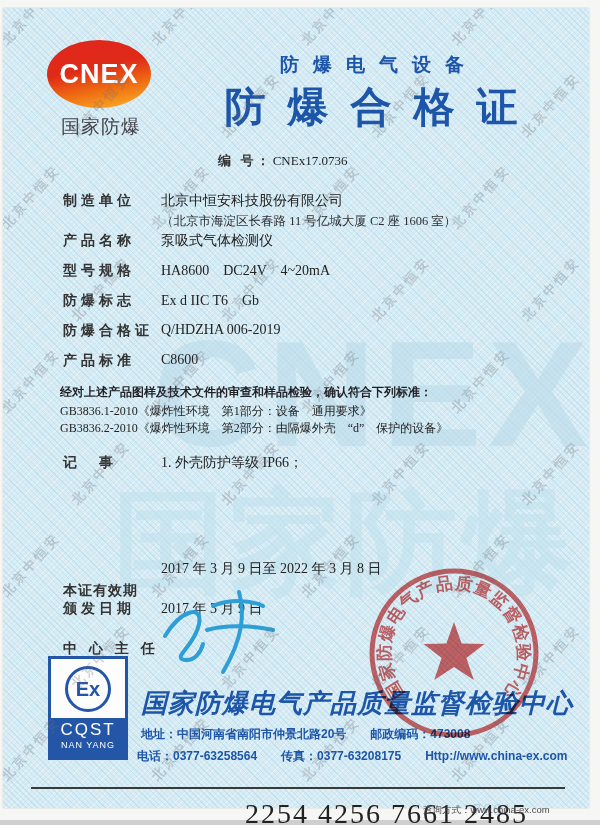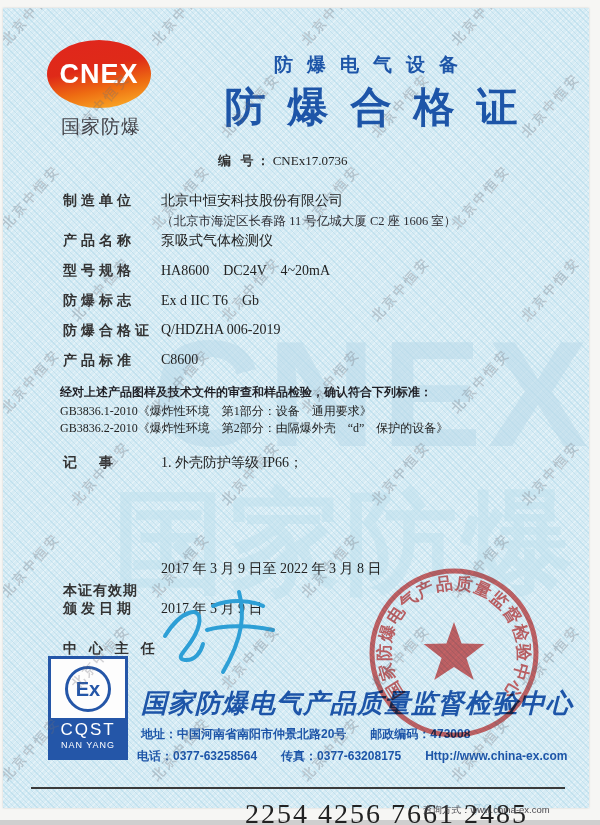--- a/index.html
+++ b/index.html
@@ -25,21 +25,21 @@
   .z1{position:absolute;z-index:2;}
 
   
   .cnex-logo{left:44px;top:32px;width:104px;height:68px;border-radius:50%;
              background:linear-gradient(168deg,#e0261d 0%,#df2a18 42%,#ee6c12 68%,#f79c21 88%,#f8ab38 100%);
              display:flex;align-items:center;justify-content:center;}
   .cnex-logo span{color:#fff;font-family:"Liberation Sans",sans-serif;font-weight:bold;
                   font-size:27px;letter-spacing:1px;transform:scaleY(1.05);}
   .logo-sub{left:48px;top:106px;width:100px;text-align:center;font-size:19px;color:#44444a;
             font-family:"Liberation Sans",sans-serif;letter-spacing:1px;}
-  .super-title{left:165px;top:44px;width:410px;text-align:center;color:#1d55a8;
+  .super-title{left:171px;top:44px;width:410px;text-align:center;color:#1d55a8;
                font-family:"Liberation Sans",sans-serif;font-weight:bold;font-size:19px;letter-spacing:14px;}
   .main-title{left:158px;top:72px;width:420px;text-align:center;color:#1d55a8;
               font-family:"Liberation Sans",sans-serif;font-weight:bold;font-size:41px;
               letter-spacing:22px;text-indent:22px;}
   .cert-no{left:215px;top:144px;font-size:13px;}
   .cert-no .nlab{font-family:"Liberation Sans",sans-serif;font-weight:bold;letter-spacing:3px;color:#333;}
   .cert-no .nval{font-family:"Liberation Serif",serif;color:#222;}
 
   
   .row{position:absolute;z-index:2;left:0;width:560px;font-size:14px;}

